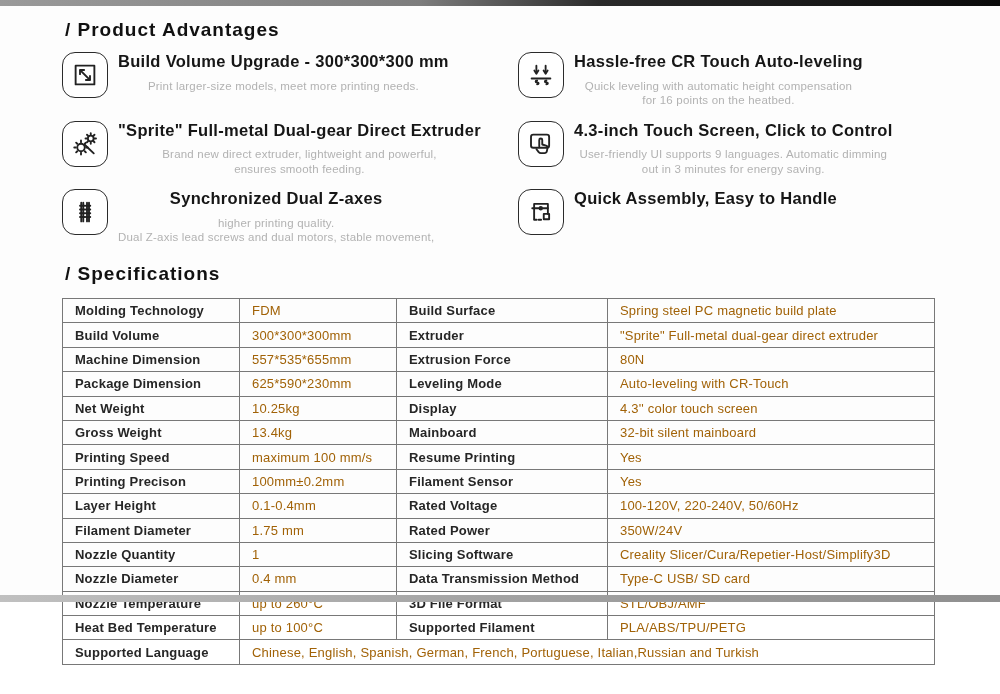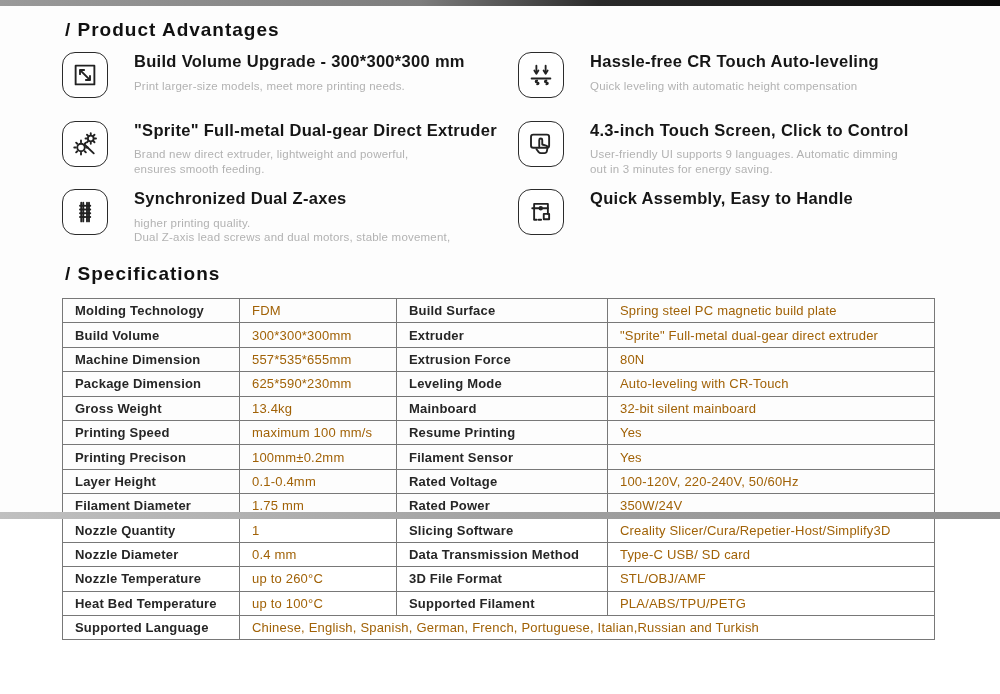--- a/index.html
+++ b/index.html
@@ -3,21 +3,21 @@
 <meta charset="utf-8">
 <style>
   html,body{margin:0;padding:0;}
   body{
     width:1000px;height:694px;
     background:#ffffff;
     font-family:"Liberation Sans",sans-serif;
     color:#1d1d1d;
     overflow:hidden;
   }
-  .page{position:relative;width:1000px;height:519px;background:#fdfdfd;}
+  .page{position:relative;width:1000px;height:602px;background:#fdfdfd;}
   .bar-top{
     position:absolute;top:0;left:0;width:1000px;height:6px;
     background:linear-gradient(to right,#9a9a9a 0%,#7d7d7d 42%,#2a2a2a 60%,#0b0b0b 100%);
   }
   .bar-bottom{
     position:absolute;bottom:0;left:0;width:1000px;height:7px;
     background:linear-gradient(to right,#c0c0c0 0%,#a2a2a2 50%,#8f8f8f 100%);
   }
   .section-heading{
     position:absolute;left:65px;
@@ -26,21 +26,21 @@
   }
   #advantages-heading{top:19px;}
   #specs-heading{top:263px;}
 
   .adv-grid{
     position:absolute;left:62px;top:52px;width:900px;
     display:grid;
     grid-template-columns:456px 1fr;
     grid-template-rows:repeat(3,68.5px);
   }
-  .feature{display:flex;align-items:flex-start;gap:26px;}
+  .feature{display:flex;align-items:flex-start;gap:10px;text-align:center;}
   .ficon{
     width:46px;height:46px;flex:0 0 46px;
     border:1.7px solid #2b2b2b;border-radius:13px;
     display:flex;align-items:center;justify-content:center;
     background:#fff;box-sizing:border-box;
   }
   .ficon svg{width:30px;height:30px;}
   .ftext{padding-top:0px;}
   .ftitle{
     font-size:16.5px;font-weight:700;letter-spacing:.3px;color:#161616;
@@ -105,20 +105,21 @@
             <path d="M14.1 8.4 L15.7 11 L17.3 8.4"></path>
      <line x1="4.5" y1="14.8" x2="19.5" y2="14.8"></line>
      <path d="M8.9 16.4 c-1.6 0 -1.6 1.5 0 1.5 c1.6 0 1.6 1.5 0 1.5"></path>
      <path d="M16.3 16.4 c-1.6 0 -1.6 1.5 0 1.5 c1.6 0 1.6 1.5 0 1.5"></path>
           </svg>
         </div>
         <div class="ftext">
           <div class="ftitle">Hassle-free CR Touch Auto-leveling</div>
           <div class="fsub">
             <span class="fline">Quick leveling with automatic height compensation</span>
+            <span class="fline">for 16 points on the heatbed.</span>
           </div>
         </div>
       </div>
       <div class="feature">
         <div class="ficon">
           <svg viewBox="0 0 24 24" fill="none" stroke="#222" stroke-width="1.5" stroke-linecap="round" stroke-linejoin="round">
      <circle cx="8.8" cy="14.8" r="3"></circle>
      <path d="M8.8 10.6v-1.4 M8.8 19v1.4 M4.6 14.8H3.4 M13 14.8h1.2 M5.8 11.8l-.9-.9 M11.8 17.8l.9.9 M5.8 17.8l-.9.9 M11.8 11.8l.9-.9"></path>
      <circle cx="16.6" cy="7.6" r="2.3"></circle>
      <path d="M16.6 4.4V3.4 M16.6 10.8v1 M13.4 7.6h-1 M19.8 7.6h1 M14.4 5.4l-.8-.8 M18.8 9.8l.8.8 M14.4 9.8l-.8.8 M18.8 5.4l.8-.8"></path>
@@ -217,20 +218,26 @@
           <td class="spec-label">Extrusion Force</td>
           <td class="spec-value">80N</td>
         </tr>
         <tr>
           <td class="spec-label">Package Dimension</td>
           <td class="spec-value">625*590*230mm</td>
           <td class="spec-label">Leveling Mode</td>
           <td class="spec-value">Auto-leveling with CR-Touch</td>
         </tr>
         <tr>
+          <td class="spec-label">Net Weight</td>
+          <td class="spec-value">10.25kg</td>
+          <td class="spec-label">Display</td>
+          <td class="spec-value">4.3'' color touch screen</td>
+        </tr>
+        <tr>
           <td class="spec-label">Gross Weight</td>
           <td class="spec-value">13.4kg</td>
           <td class="spec-label">Mainboard</td>
           <td class="spec-value">32-bit silent mainboard</td>
         </tr>
         <tr>
           <td class="spec-label">Printing Speed</td>
           <td class="spec-value">maximum 100 mm/s</td>
           <td class="spec-label">Resume Printing</td>
           <td class="spec-value">Yes</td>

